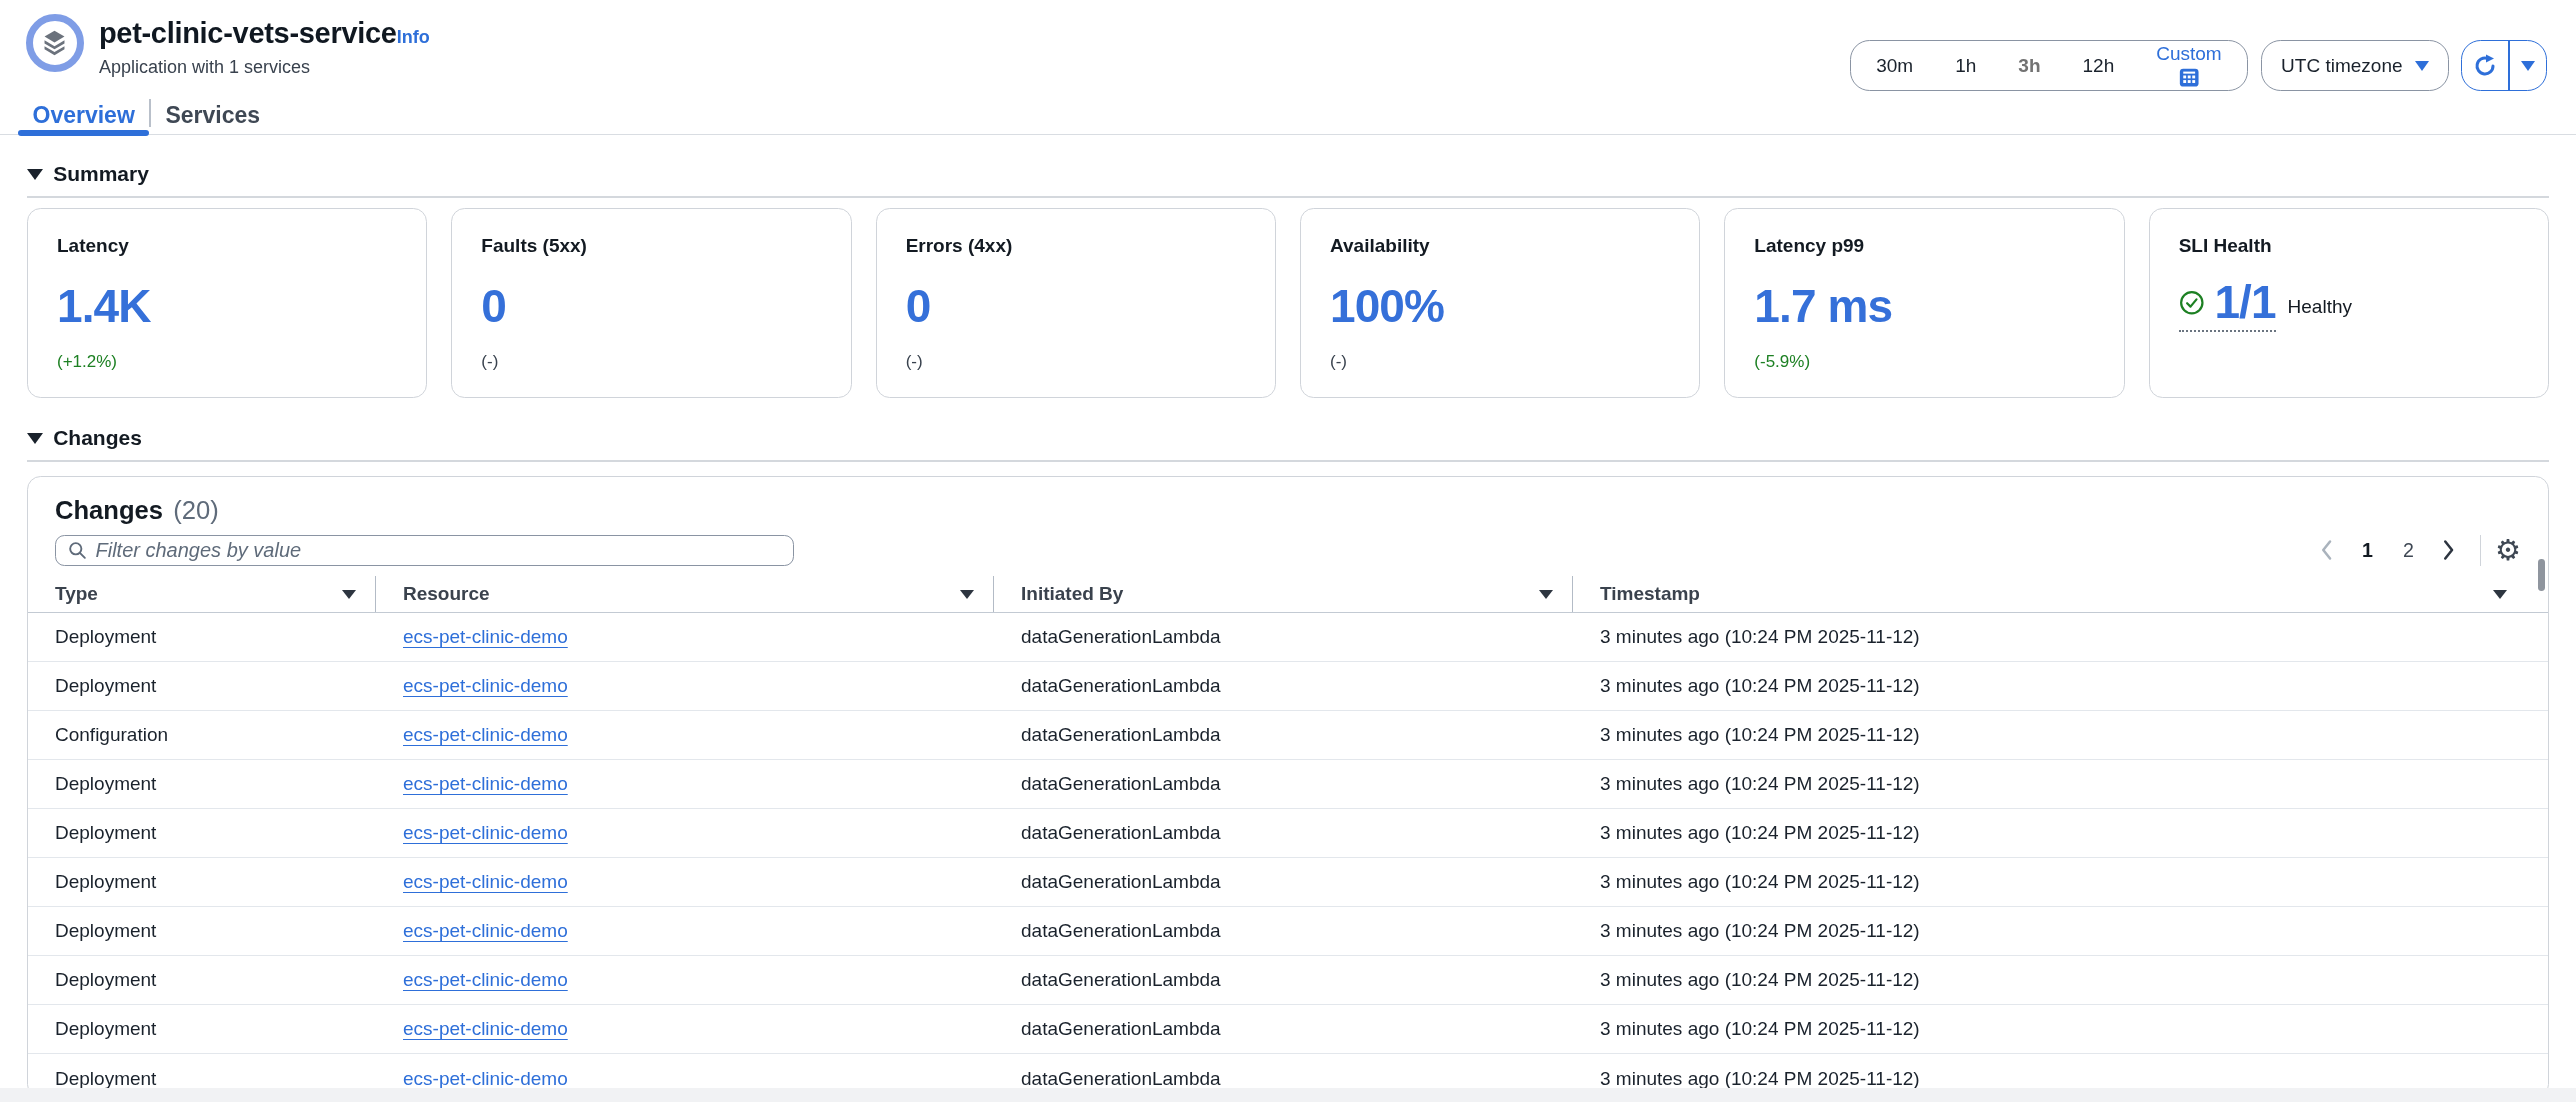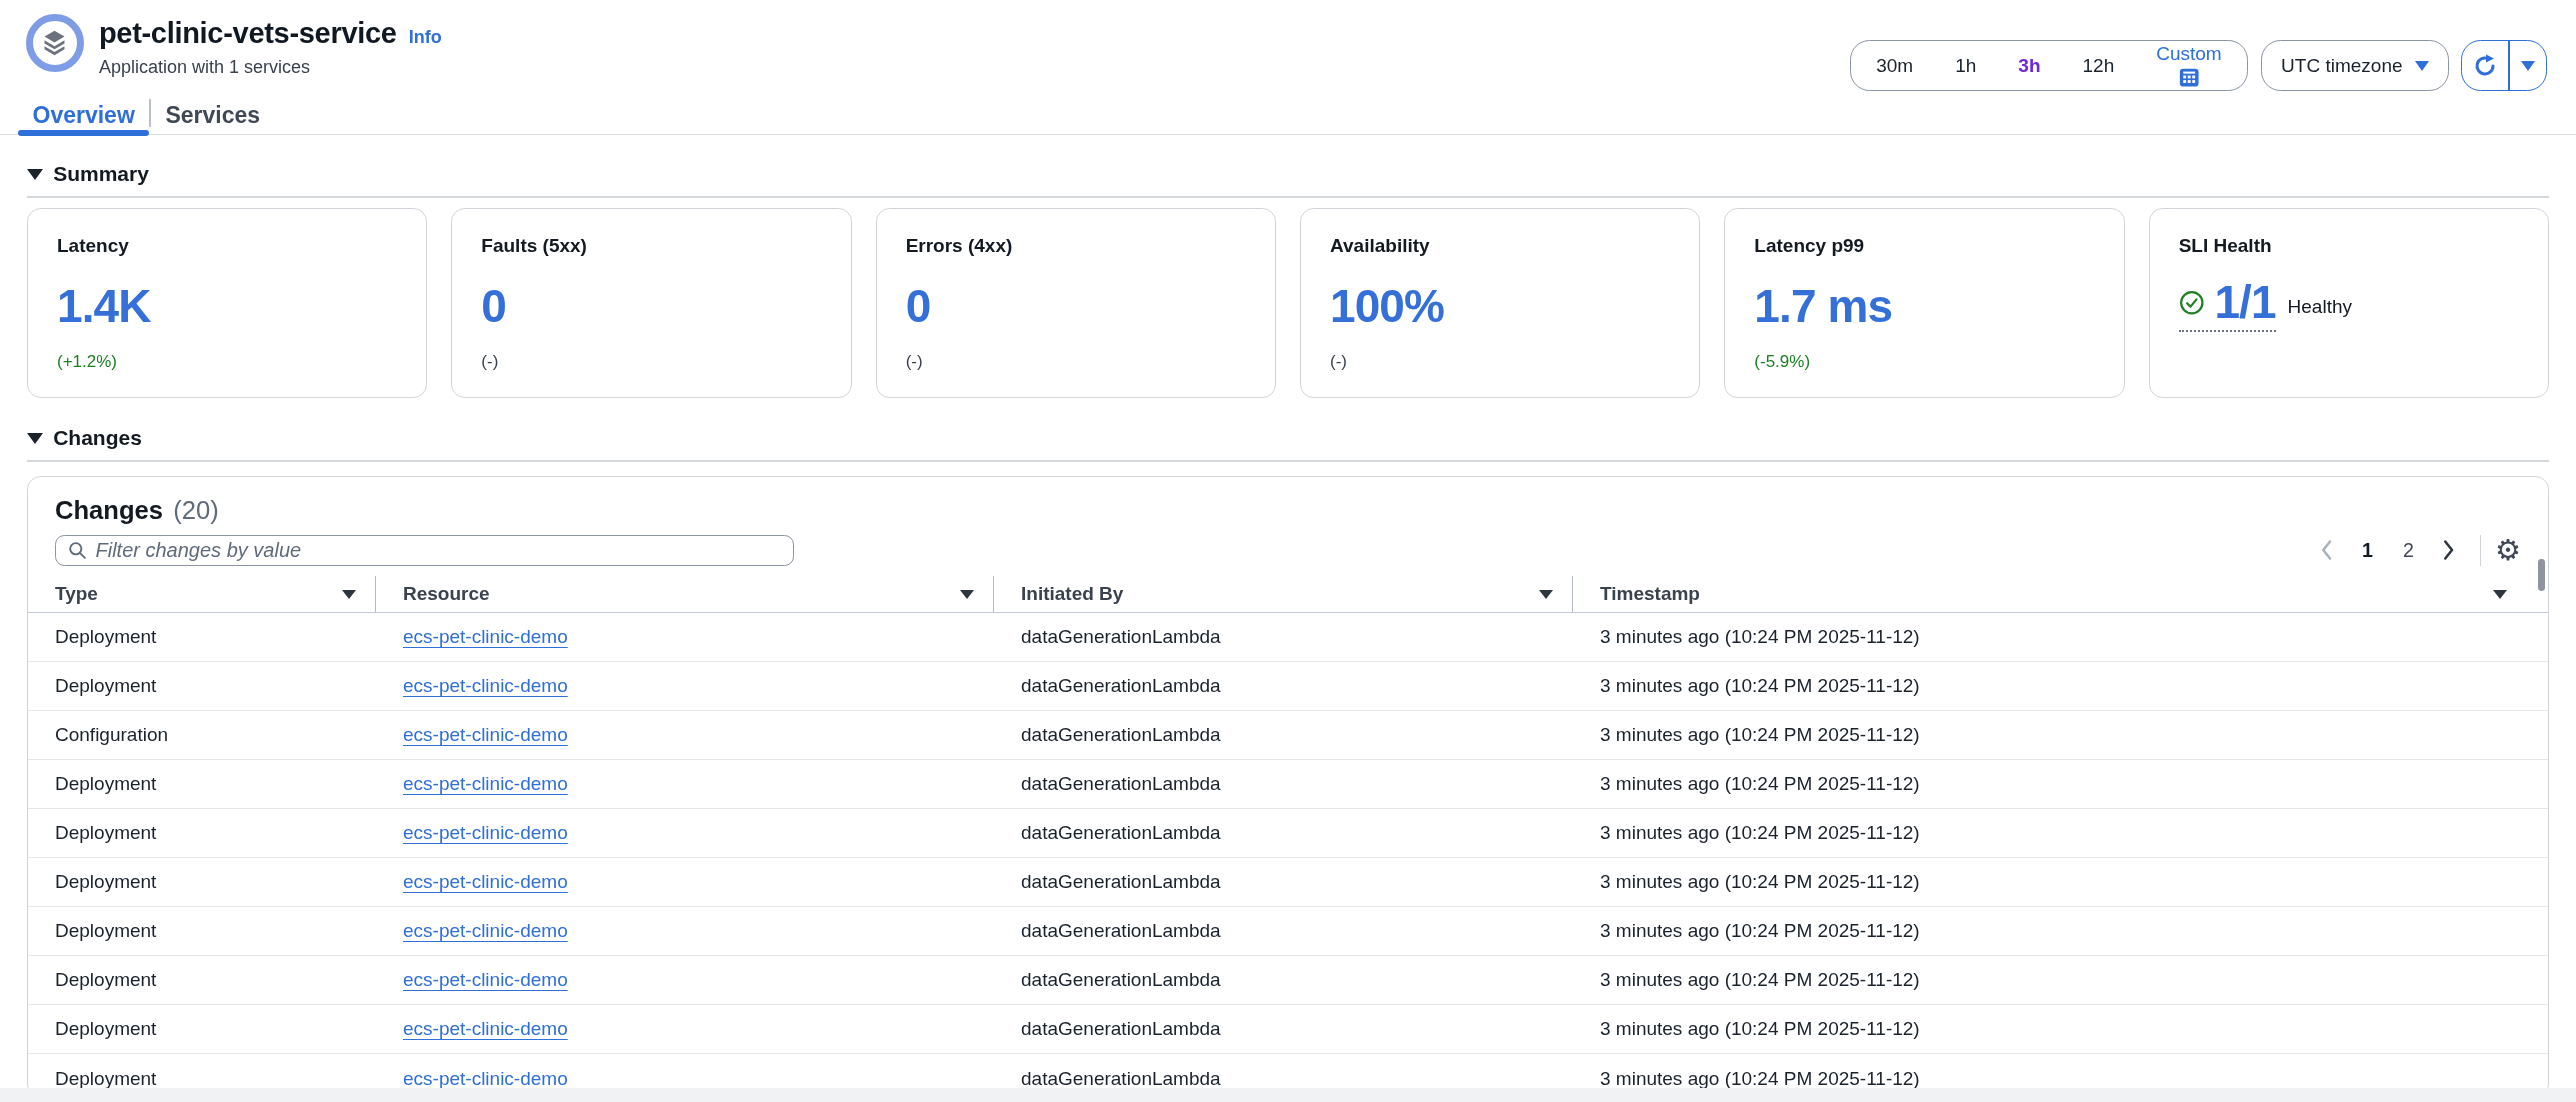--- a/index.html
+++ b/index.html
@@ -5,42 +5,42 @@
   * { margin:0; padding:0; box-sizing:border-box; }
   html,body { width:2576px; height:1102px; overflow:hidden; background:#ffffff;
     font-family:"Liberation Sans","DejaVu Sans",sans-serif; color:#131a22; }
 
   
   .page-header { position:relative; height:135px; background:#fff; }
   .header-left { display:flex; align-items:flex-start; padding:13.6px 0 0 25.6px; }
   .app-icon { width:58px; height:58px; border-radius:50%; border:7.7px solid #7f9de6;
     background:#fff; display:flex; align-items:center; justify-content:center; }
   .title-block { margin-left:15.3px; padding-top:3.4px; }
-  .title-row { display:flex; align-items:baseline; gap:12px; }
+  .title-row { display:flex; align-items:baseline; }
   .app-title { font-size:29px; font-weight:700; letter-spacing:-0.3px; color:#101821; }
   .info-link { font-size:18px; font-weight:700; color:#2e6fd9; cursor:pointer; }
   .app-subtitle { margin-top:6.8px; font-size:18px; color:#39424e; }
 
   
   .tabs { position:absolute; left:0; right:0; bottom:0; height:39px;
     border-bottom:1.7px solid #d9dde2; display:flex; align-items:stretch; padding-left:18px; }
   .tab { position:relative; display:flex; align-items:center; padding:0 14.5px;
     font-size:23px; font-weight:700; color:#3f4854; cursor:pointer; }
   .tab.active { color:#2e6fd9; }
   .tab.active::after { content:""; position:absolute; left:0; right:0; bottom:-1.7px;
     height:6px; background:#2e6fd9; border-radius:3.4px; }
   .tab-divider { width:1.7px; background:#b9c0ca; margin:3.4px 0 6.8px 0; }
 
   
   .time-controls { position:absolute; top:24px; right:29px; display:flex; gap:12.8px; align-items:center; }
   .pill { height:51px; border:1.7px solid #8a94a3; border-radius:19.6px; background:#fff;
     display:flex; align-items:center;margin-top:16px; }
   .range-pill { padding:0 25.6px; gap:42px; }
   .range-item { font-size:19px; color:#1a222c; cursor:pointer; }
-  .range-item.active { color:#6d28d9; font-weight:700; }
+  .range-item.active { color:#737373; font-weight:700; }
   .custom-item { display:flex; align-items:center; gap:2px; color:#2e6fd9; cursor:pointer; font-size:19px;flex-direction:column; }
   .tz-pill { padding:0 19px; gap:12px; cursor:pointer; }
   .tz-label { font-size:19px; color:#1a222c; }
   .caret-down { width:0; height:0; border-left:7.7px solid transparent; border-right:7.7px solid transparent;
     border-top:10.2px solid #2e6fd9; }
   .refresh-pill { border-color:#2e6fd9; overflow:hidden; cursor:pointer; }
   .refresh-seg { display:flex; align-items:center; justify-content:center; height:100%; padding:0 11px; }
   .refresh-divider { width:1.7px; height:100%; background:#2e6fd9; }
 
   

